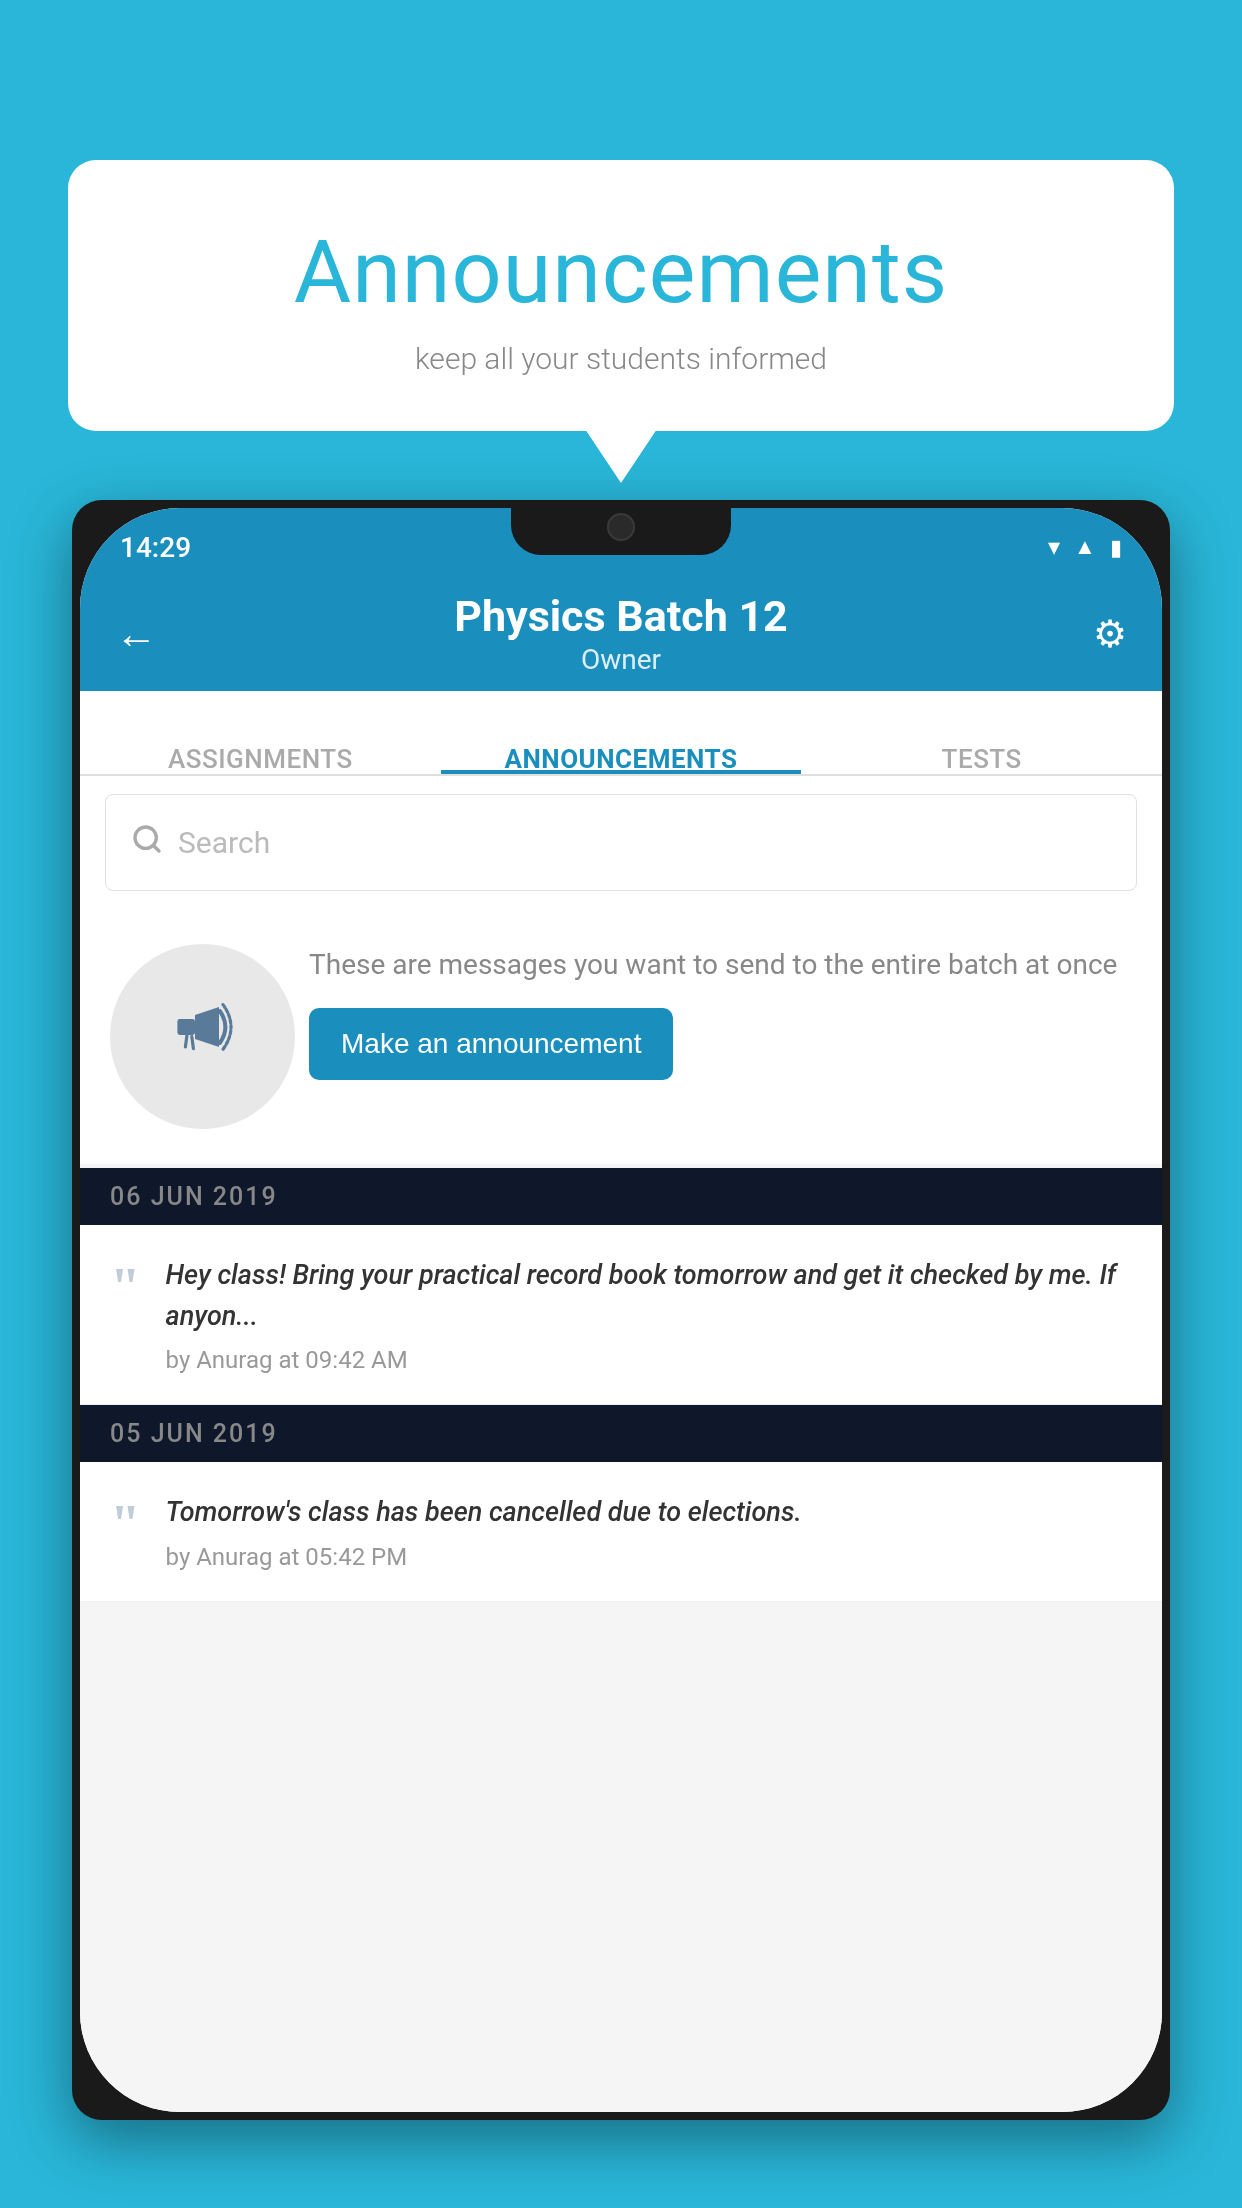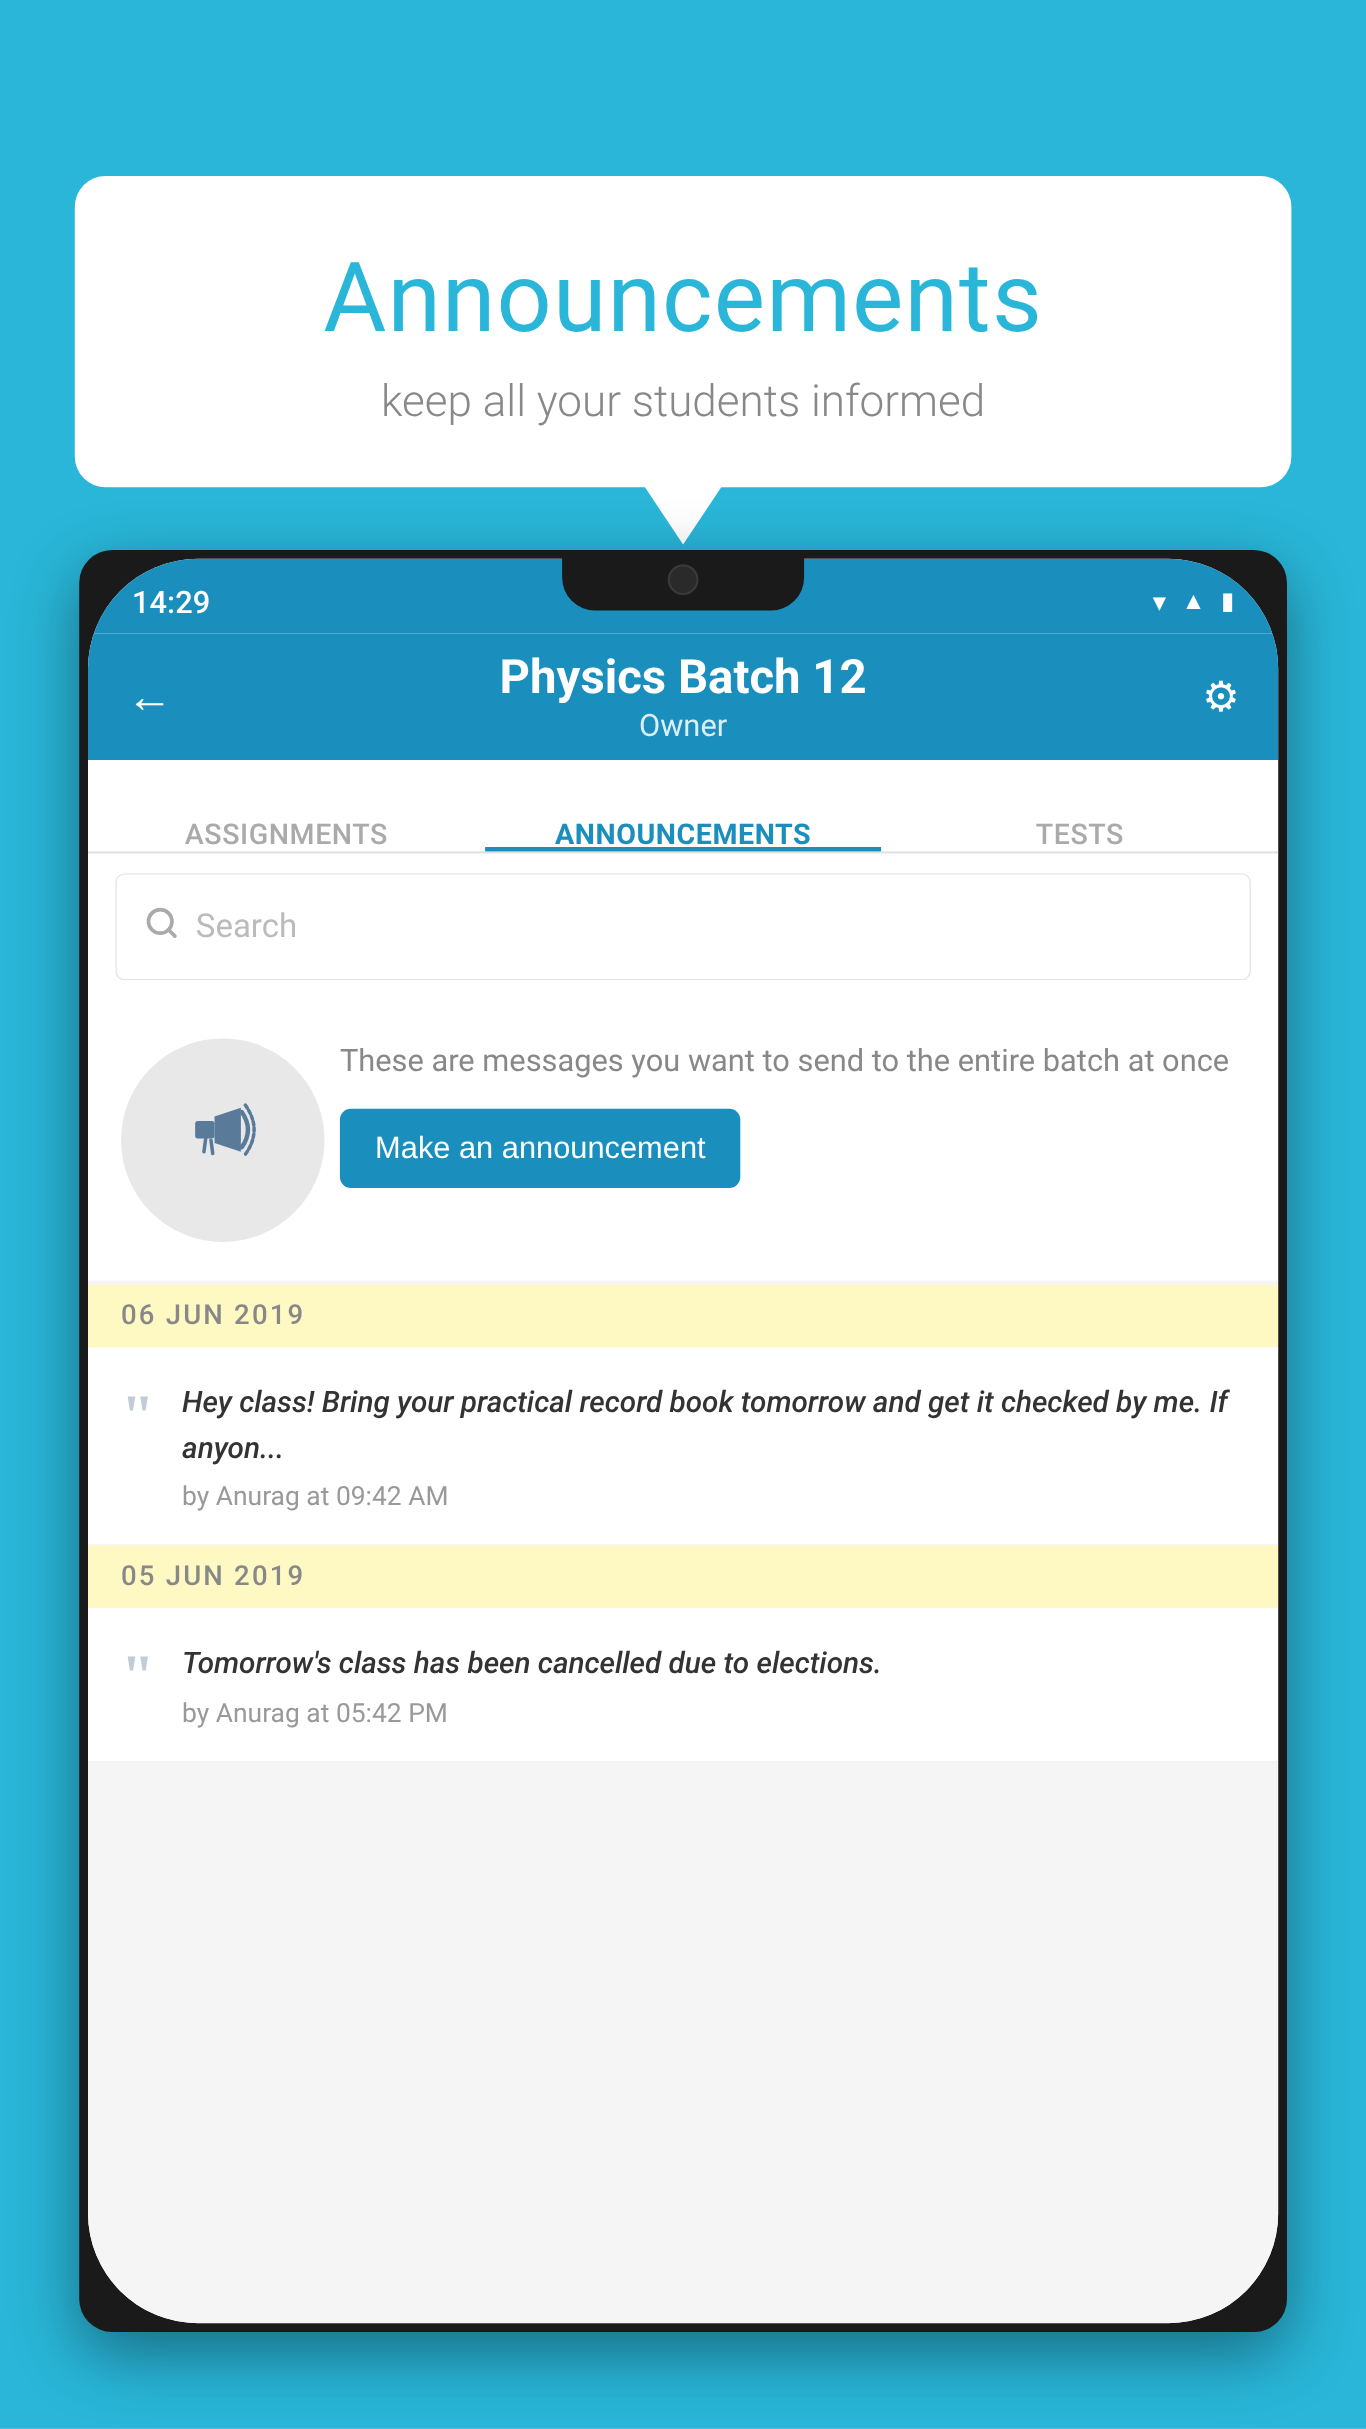--- a/index.html
+++ b/index.html
@@ -41,21 +41,21 @@
       text-align: center;
       color: #29b6d8;
       font-size: 88px;
       font-weight: 400;
       letter-spacing: 1px;
       margin-bottom: 18px;
     }
     .bubble-subtitle {
       text-align: center;
       color: #888;
-      font-size: 40px;
+      font-size: 30px;
       font-weight: 300;
     }
 
     
     .phone-wrapper {
       position: absolute;
       top: 500px;
       left: 72px;
       right: 72px;
       bottom: 0px;
@@ -269,21 +269,21 @@
       border-radius: 10px;
       padding: 20px 32px;
       font-size: 28px;
       font-weight: 500;
       cursor: pointer;
       display: inline-block;
     }
 
     
     .date-separator {
-      background: #fef9c3;
+      background: #0f172a;
       padding: 14px 30px;
       color: #888;
       font-size: 25px;
       font-weight: 500;
       letter-spacing: 2px;
     }
 
     
     .announcement-item {
       background: white;

